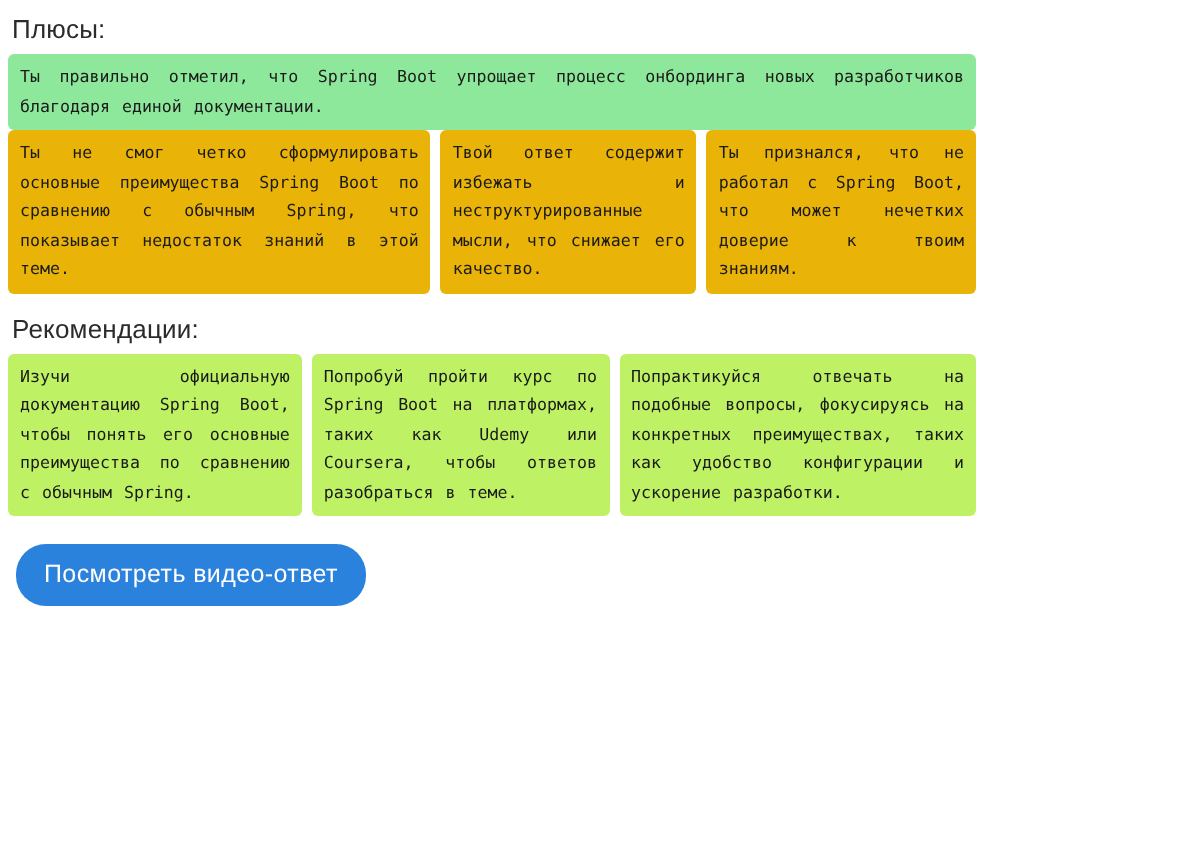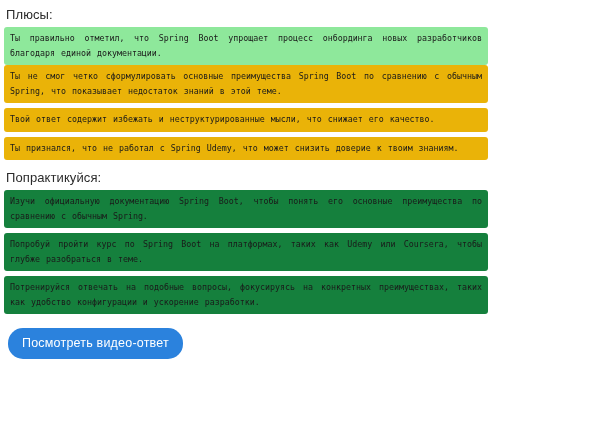--- a/index.html
+++ b/index.html
@@ -29,41 +29,41 @@
     padding: 6px 2px 4px 2px;
     font-weight: 400;
     letter-spacing: 0.1px;
   }
   .heading-pros { padding-top: 7px; }
   .heading-cons { padding-top: 9px; }
   .heading-recs { padding-top: 10px; }
 
   .card-list {
     display: flex;
-    flex-direction: column;
+    flex-direction: row;
     gap: 5px;
     margin: 0;
     padding: 0;
     list-style: none;
   }
   .card {
     font-family: "DejaVu Sans Mono", monospace;
     font-size: 8.3px;
     line-height: 14.5px;
     color: #1a1a1a;
     border-radius: 3px;
     padding: 4px 6px 5px 6px;
     box-sizing: border-box;
     word-spacing: 1px;
     text-align: justify;
     text-justify: inter-word;
   }
   .card.pro  { background: #8ee89b; }
   .card.con  { background: #eab308; }
-  .card.rec  { background: #15803d; }
+  .card.rec  { background: #bef264; }
 
   .cta-wrap {
     padding: 14px 4px 0 4px;
   }
   .cta-button {
     display: inline-block;
     background: #2b82dd;
     color: #ffffff;
     font-family: "Liberation Sans", sans-serif;
     font-size: 12.5px;
@@ -82,27 +82,27 @@
 <div class="page">
 
   <h2 class="section-heading heading-pros">Плюсы:</h2>
   <ul class="card-list">
     <li class="card pro">Ты правильно отметил, что Spring Boot упрощает процесс онбординга новых разработчиков благодаря единой документации.</li>
   </ul>
 
   <ul class="card-list">
     <li class="card con">Ты не смог четко сформулировать основные преимущества Spring Boot по сравнению с обычным Spring, что показывает недостаток знаний в этой теме.</li>
     <li class="card con">Твой ответ содержит избежать и неструктурированные мысли, что снижает его качество.</li>
-    <li class="card con">Ты признался, что не работал с Spring Udemy, что может снизить доверие к твоим знаниям.</li>
+    <li class="card con">Ты признался, что не работал с Spring Boot, что может нечетких доверие к твоим знаниям.</li>
   </ul>
 
-  <h2 class="section-heading heading-recs">Попрактикуйся:</h2>
+  <h2 class="section-heading heading-recs">Рекомендации:</h2>
   <ul class="card-list">
     <li class="card rec">Изучи официальную документацию Spring Boot, чтобы понять его основные преимущества по сравнению с обычным Spring.</li>
-    <li class="card rec">Попробуй пройти курс по Spring Boot на платформах, таких как Udemy или Coursera, чтобы глубже разобраться в теме.</li>
-    <li class="card rec">Потренируйся отвечать на подобные вопросы, фокусируясь на конкретных преимуществах, таких как удобство конфигурации и ускорение разработки.</li>
+    <li class="card rec">Попробуй пройти курс по Spring Boot на платформах, таких как Udemy или Coursera, чтобы ответов разобраться в теме.</li>
+    <li class="card rec">Попрактикуйся отвечать на подобные вопросы, фокусируясь на конкретных преимуществах, таких как удобство конфигурации и ускорение разработки.</li>
   </ul>
 
   <div class="cta-wrap">
     <button class="cta-button">Посмотреть видео-ответ</button>
   </div>
 
 </div>
 
 </body></html>

